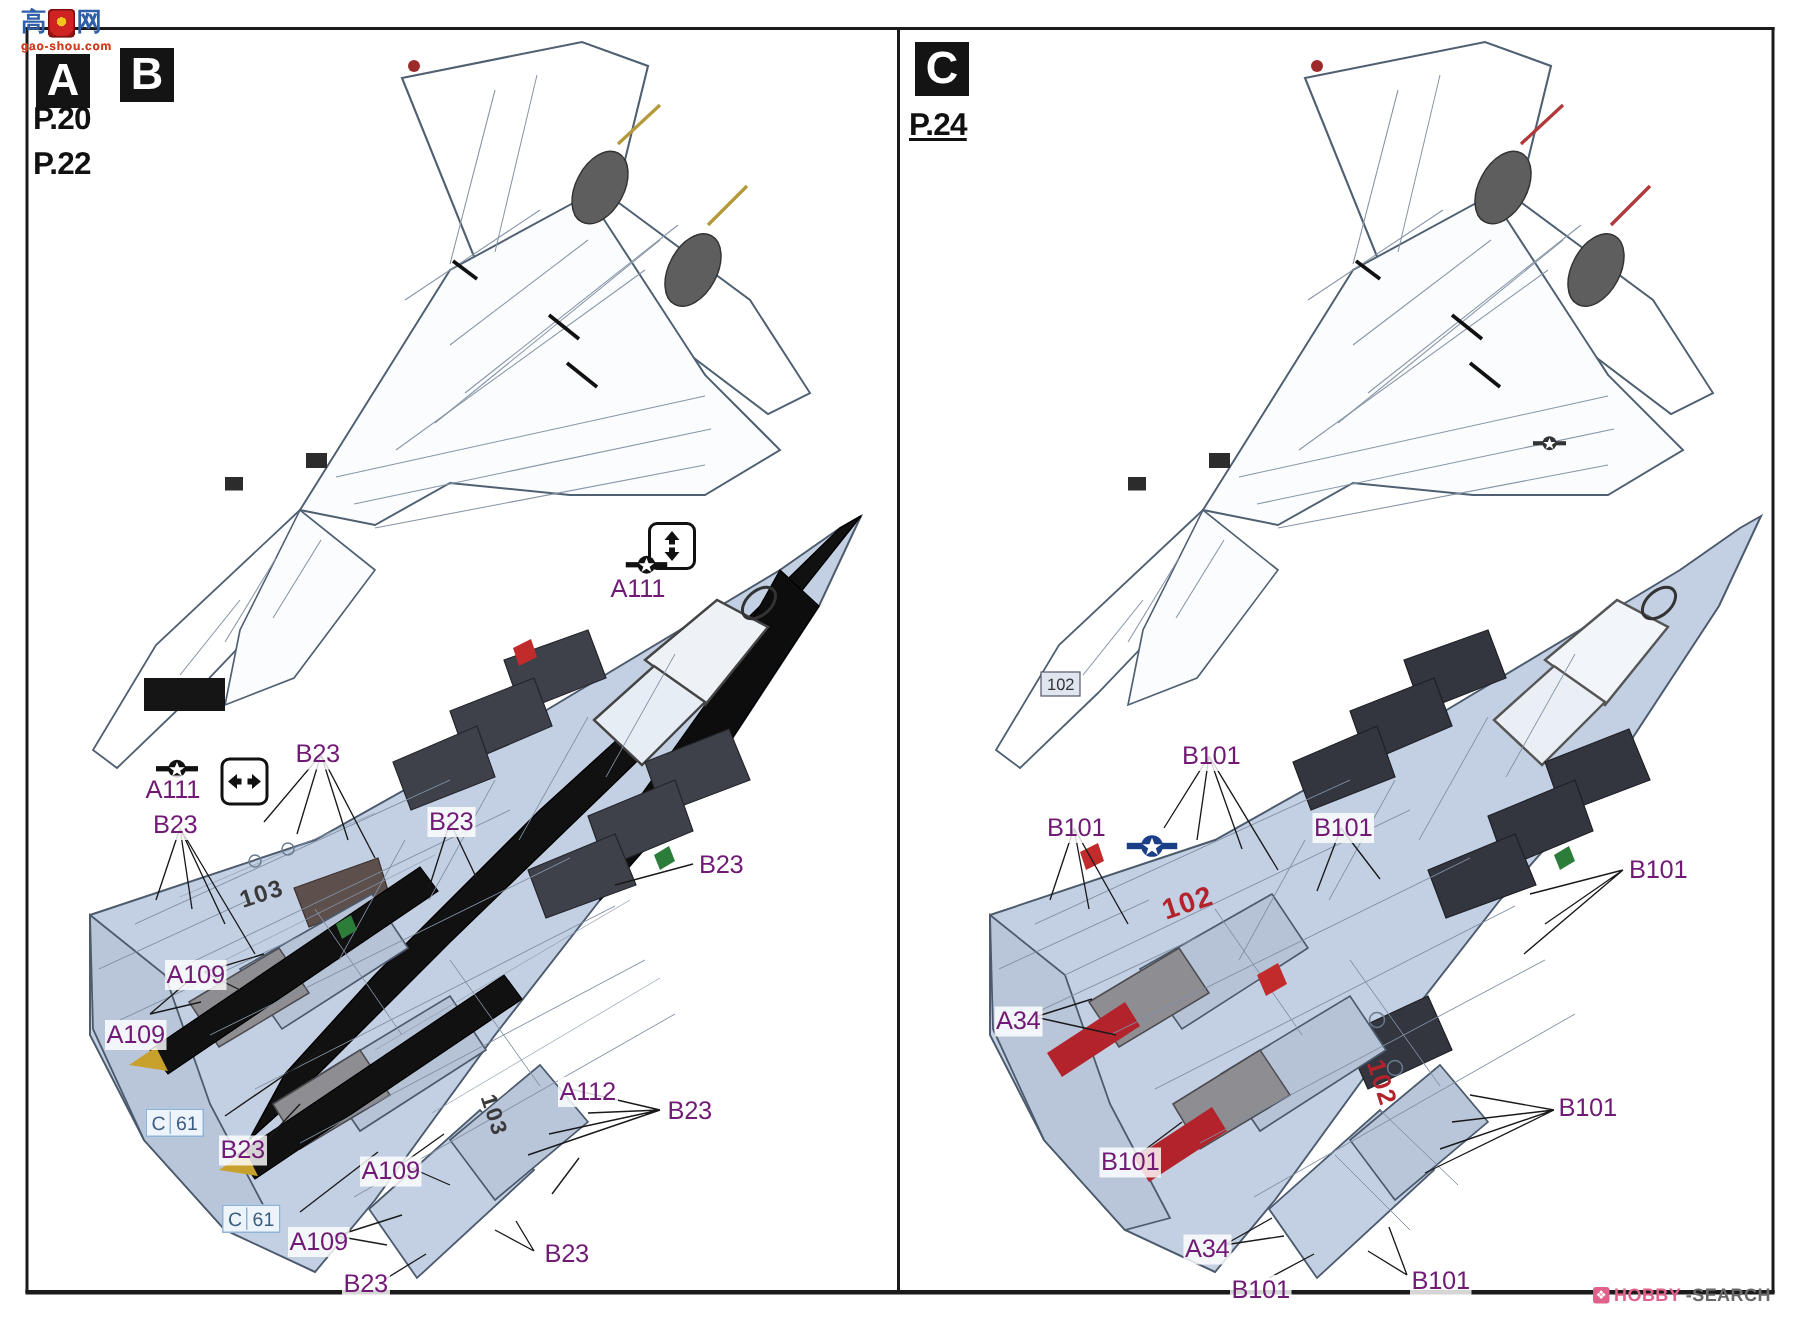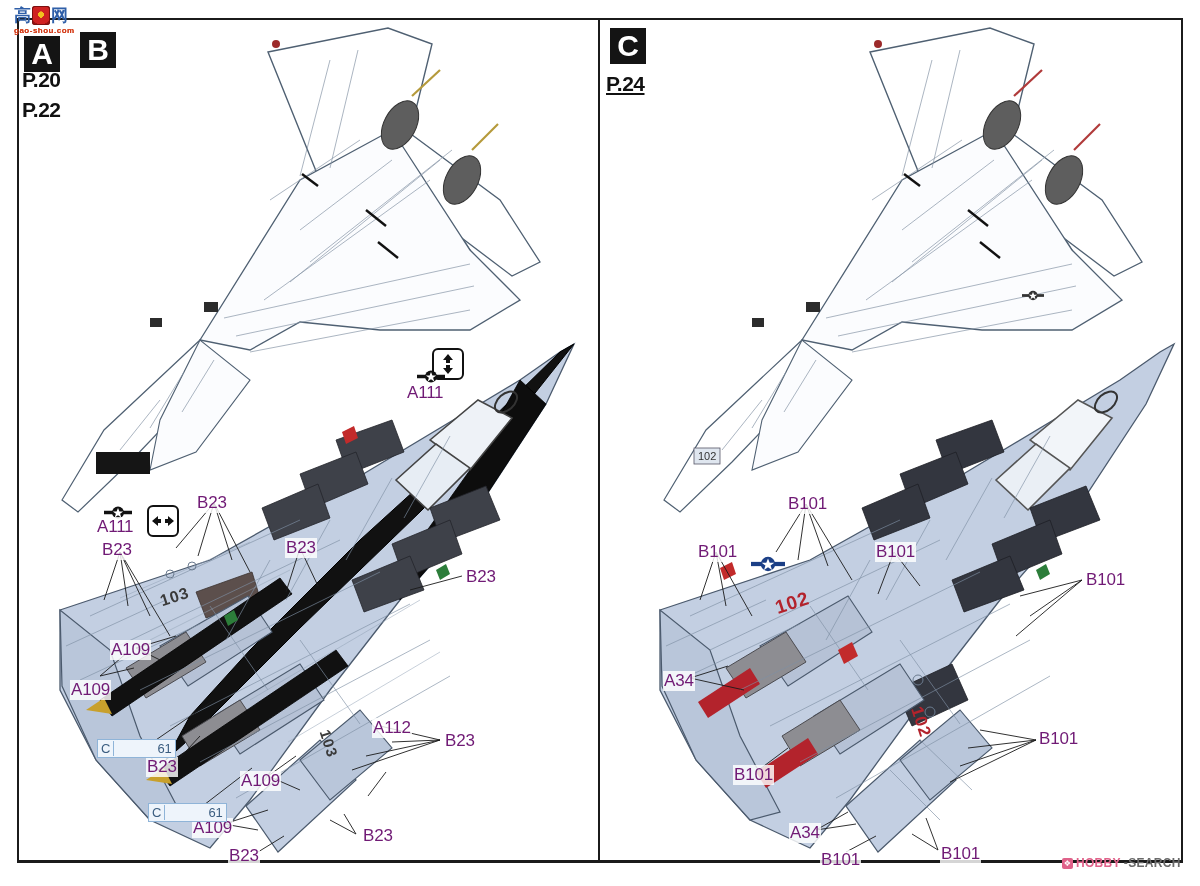--- a/index.html
+++ b/index.html
@@ -62,21 +62,21 @@
     position:absolute;font-size:17px;color:#701a75;white-space:nowrap;
     background:rgba(255,255,255,0.82);padding:0 1px;letter-spacing:-0.2px;
   }
 
   
   .paint{
     position:absolute;display:flex;align-items:center;height:17px;
     border:1px solid #8fb4d8;background:#eef4fb;font-size:13px;color:#3b5d80;
   }
   .paint .p-l{padding:0 3px;border-right:1px solid #8fb4d8;line-height:15px;}
-  .paint .p-r{padding:0 3px;line-height:15px;margin-left:40px;}
+  .paint .p-r{padding:0 3px;line-height:15px;}
 
   
   .hintbox{
     position:absolute;width:28px;height:28px;border:2px solid #111;border-radius:6px;
     background:#fff;display:flex;align-items:center;justify-content:center;
   }
   .star-insig{position:absolute;width:28px;height:13px;}
 
   
   .plane{position:absolute;}

